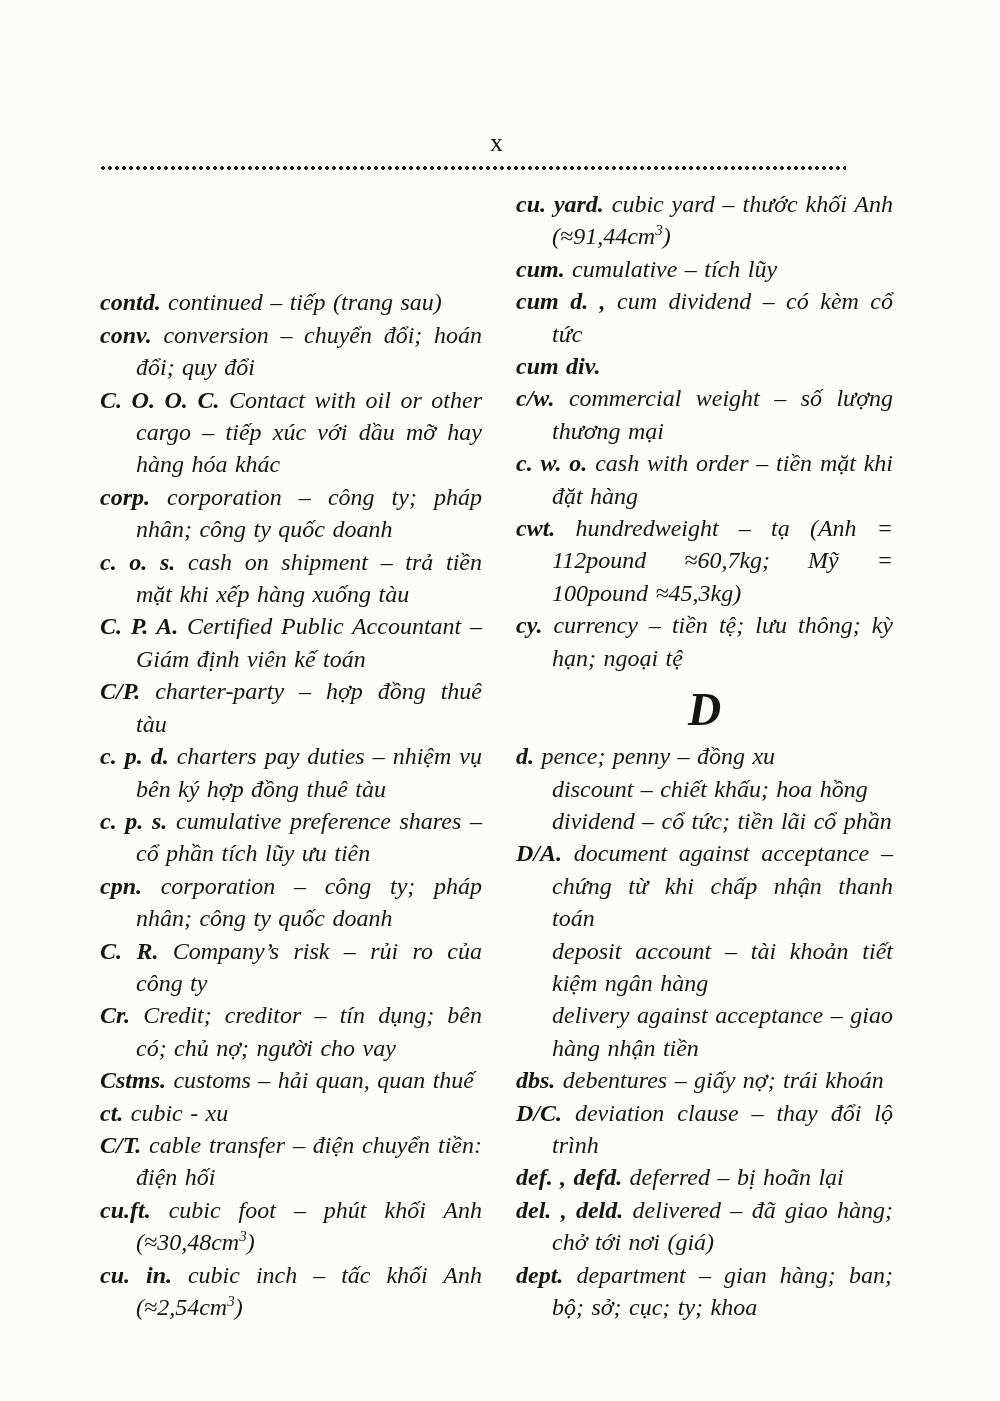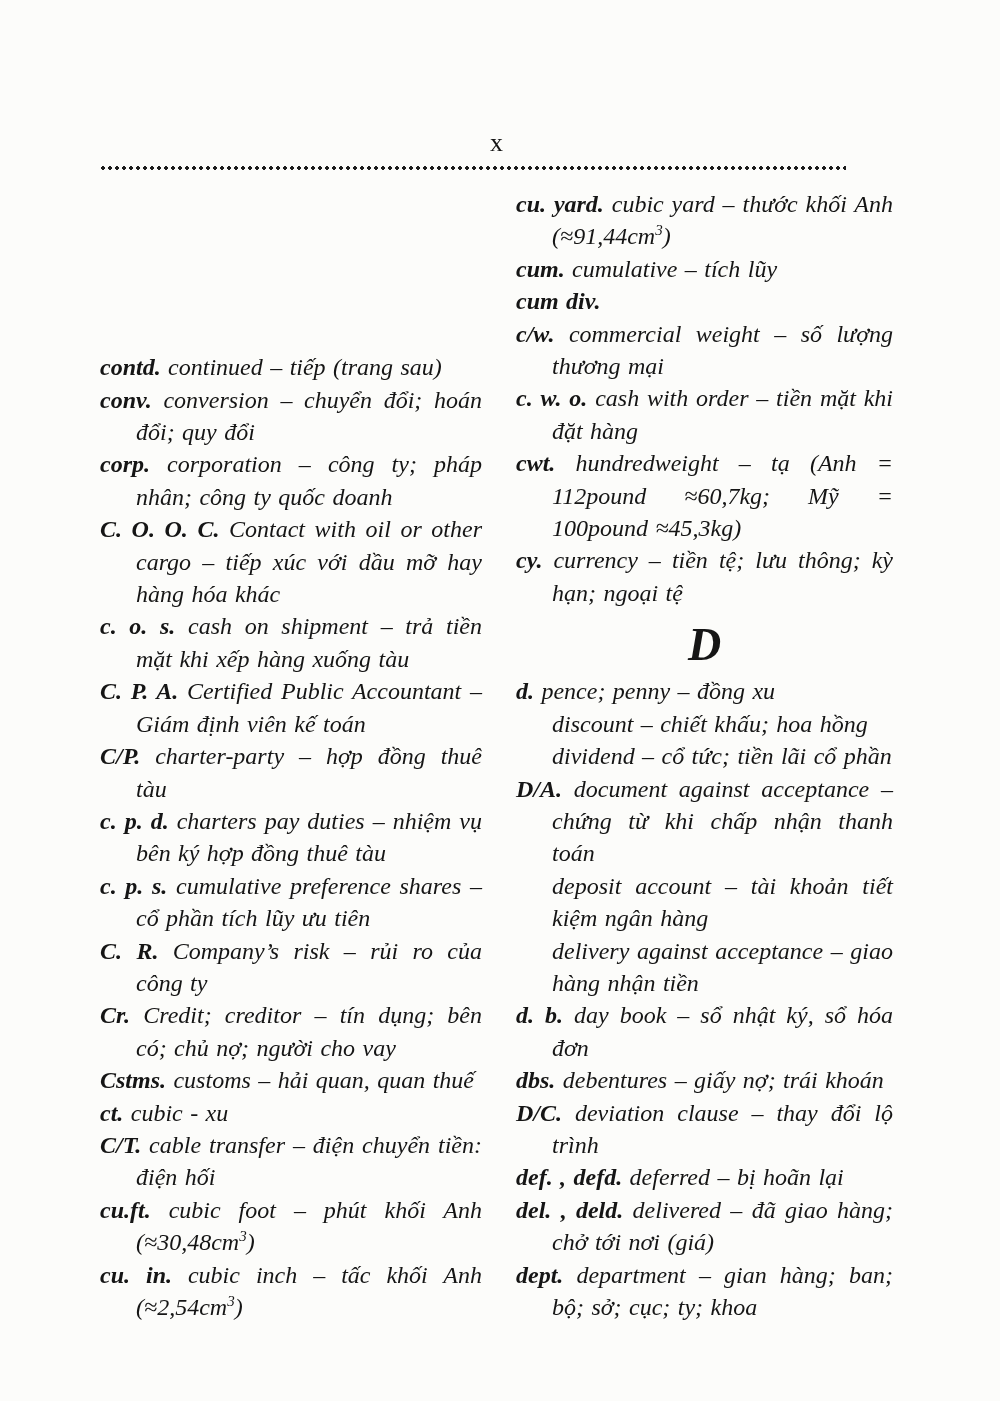--- a/index.html
+++ b/index.html
@@ -57,47 +57,48 @@
 </head>
 <body>
 
 <div class="page">
   <div class="page-number">x</div>
   <div class="dotted-rule"></div>
   <div class="columns">
     <div class="column col-left">
         <p class="entry"><b>contd.</b><span> continued – tiếp (trang sau)</span></p>
         <p class="entry"><b>conv.</b><span> conversion – chuyển đổi; hoán đổi; quy đổi</span></p>
+        <p class="entry"><b>C. O. O. C.</b><span> Contact with oil or other cargo – tiếp xúc với dầu mỡ hay hàng hóa khác</span></p>
         <p class="entry"><b>corp.</b><span> corporation – công ty; pháp nhân; công ty quốc doanh</span></p>
-        <p class="entry"><b>C. O. O. C.</b><span> Contact with oil or other cargo – tiếp xúc với dầu mỡ hay hàng hóa khác</span></p>
         <p class="entry"><b>c. o. s.</b><span> cash on shipment – trả tiền mặt khi xếp hàng xuống tàu</span></p>
         <p class="entry"><b>C. P. A.</b><span> Certified Public Accountant – Giám định viên kế toán</span></p>
         <p class="entry"><b>C/P.</b><span> charter-party – hợp đồng thuê tàu</span></p>
         <p class="entry"><b>c. p. d.</b><span> charters pay duties – nhiệm vụ bên ký hợp đồng thuê tàu</span></p>
         <p class="entry"><b>c. p. s.</b><span> cumulative preference shares – cổ phần tích lũy ưu tiên</span></p>
+        <p class="entry"><b>cpn.</b><span> corporation – công ty; pháp nhân; công ty quốc doanh</span></p>
         <p class="entry"><b>C. R.</b><span> Company’s risk – rủi ro của công ty</span></p>
         <p class="entry"><b>Cr.</b><span> Credit; creditor – tín dụng; bên có; chủ nợ; người cho vay</span></p>
         <p class="entry"><b>Cstms.</b><span> customs – hải quan, quan thuế</span></p>
         <p class="entry"><b>ct.</b><span> cubic - xu</span></p>
         <p class="entry"><b>C/T.</b><span> cable transfer – điện chuyển tiền: điện hối</span></p>
         <p class="entry"><b>cu.ft.</b><span> cubic foot – phút khối Anh (≈30,48cm</span><sup>3</sup><span>)</span></p>
         <p class="entry"><b>cu. in.</b><span> cubic inch – tấc khối Anh (≈2,54cm</span><sup>3</sup><span>)</span></p>
       </div>
     <div class="column col-right">
         <p class="entry"><b>cu. yard.</b><span> cubic yard – thước khối Anh (≈91,44cm</span><sup>3</sup><span>)</span></p>
         <p class="entry"><b>cum.</b><span> cumulative – tích lũy</span></p>
+        <p class="entry"><b>cum d. ,</b><span> cum dividend – có kèm cổ tức</span></p>
         <p class="entry"><b>cum div.</b></p>
         <p class="entry"><b>c/w.</b><span> commercial weight – số lượng thương mại</span></p>
         <p class="entry"><b>c. w. o.</b><span> cash with order – tiền mặt khi đặt hàng</span></p>
         <p class="entry"><b>cwt.</b><span> hundredweight – tạ (Anh = 112pound ≈60,7kg; Mỹ = 100pound ≈45,3kg)</span></p>
         <p class="entry"><b>cy.</b><span> currency – tiền tệ; lưu thông; kỳ hạn; ngoại tệ</span></p>
         <div class="section-heading">D</div>
         <p class="entry"><b>d.</b><span> pence; penny – đồng xu</span><br><span>discount – chiết khấu; hoa hồng</span><br><span>dividend – cổ tức; tiền lãi cổ phần</span></p>
         <p class="entry"><b>D/A.</b><span> document against acceptance – chứng từ khi chấp nhận thanh toán</span><br><span>deposit account – tài khoản tiết kiệm ngân hàng</span><br><span>delivery against acceptance – giao hàng nhận tiền</span></p>
-        <p class="entry"><b>d. b.</b><span> day book – sổ nhật ký, sổ hóa đơn</span></p>
         <p class="entry"><b>dbs.</b><span> debentures – giấy nợ; trái khoán</span></p>
         <p class="entry"><b>D/C.</b><span> deviation clause – thay đổi lộ trình</span></p>
         <p class="entry"><b>def. , defd.</b><span> deferred – bị hoãn lại</span></p>
         <p class="entry"><b>del. , deld.</b><span> delivered – đã giao hàng; chở tới nơi (giá)</span></p>
         <p class="entry"><b>dept.</b><span> department – gian hàng; ban; bộ; sở; cục; ty; khoa</span></p>
       </div>
   </div>
 </div>
 
 </body></html>

